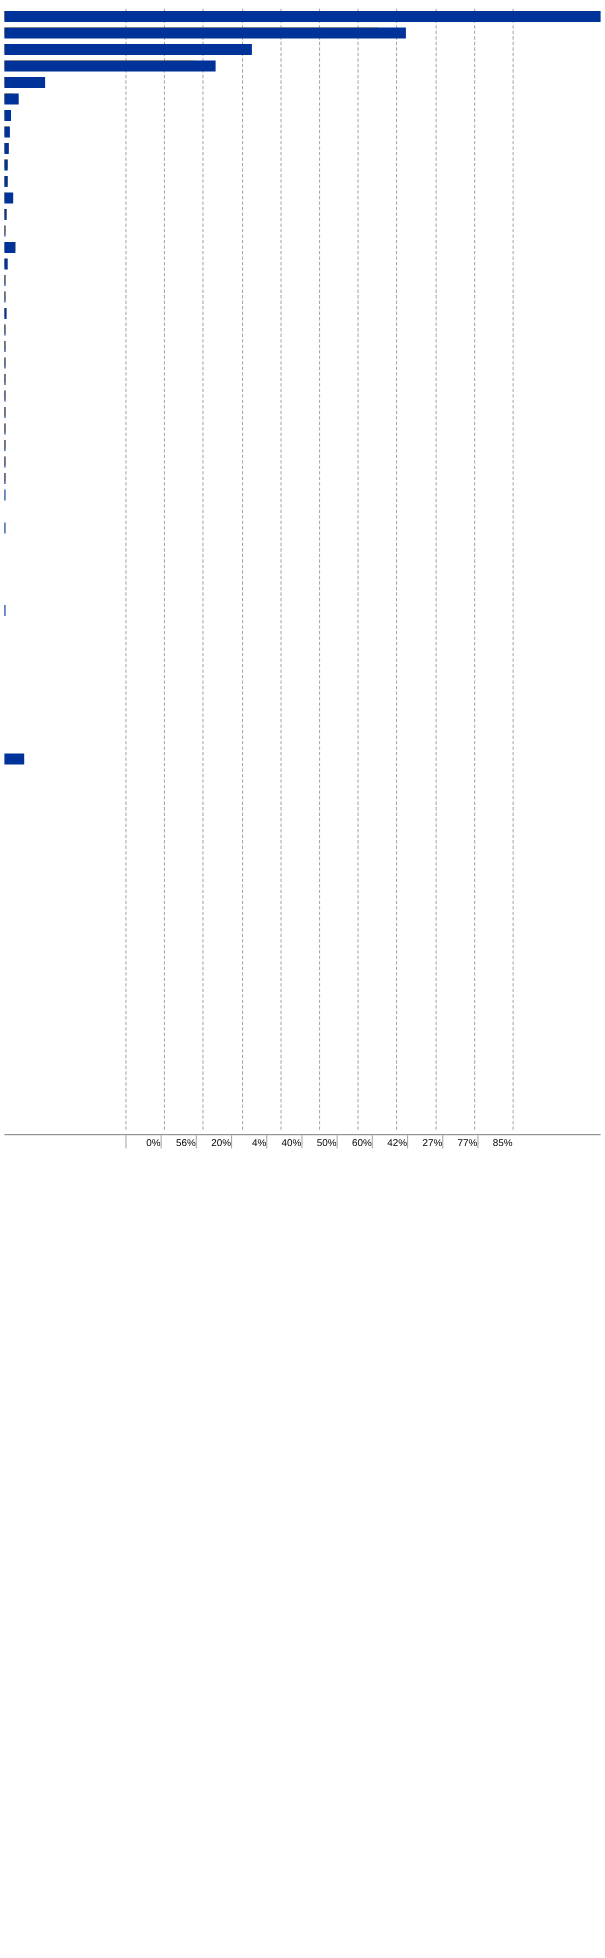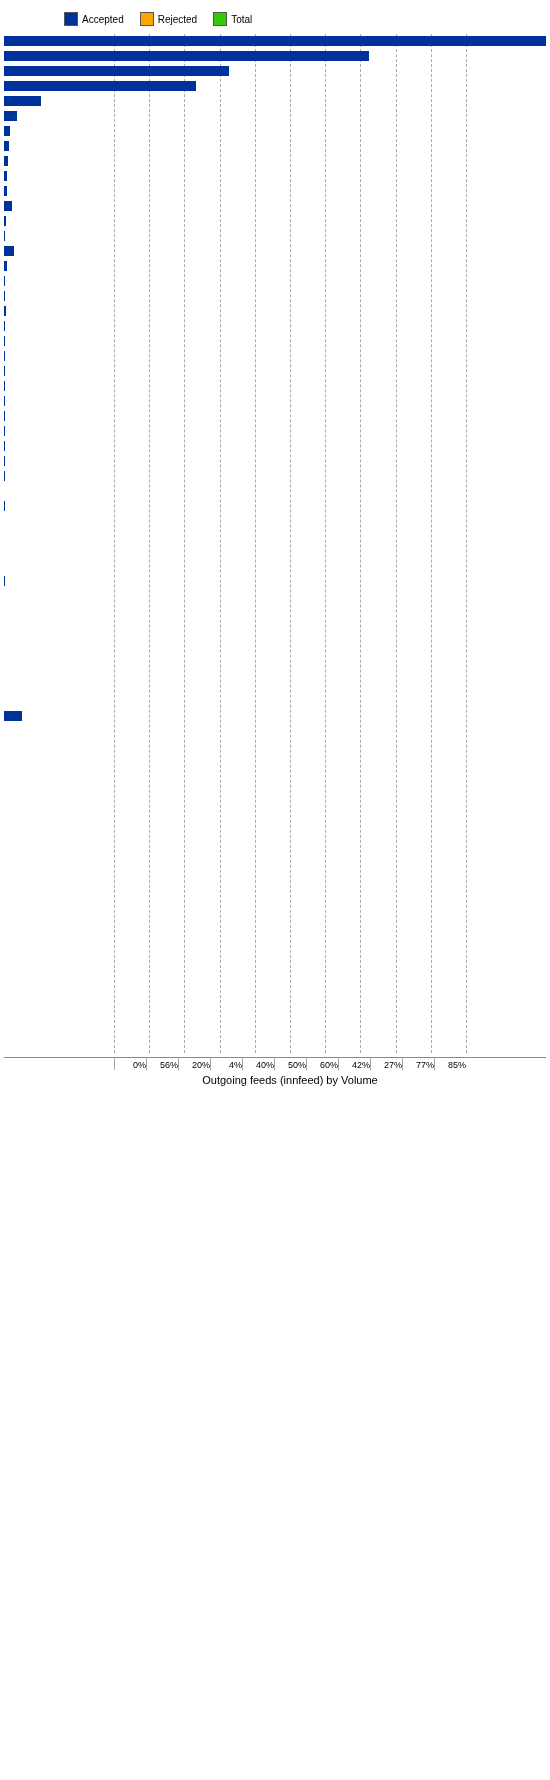--- a/index.html
+++ b/index.html
@@ -92,34 +92,20 @@
       top: 0;
       bottom: 0;
       width: 1px;
       border-left: 1px dashed #aaa;
     }
   </style>
 </head>
 <body>
 
 <div class="chart-container">
-  <div class="legend">
-    <div class="legend-item">
-      <div class="legend-box" style="background:#003399;"></div>
-      <span>Accepted</span>
-    </div>
-    <div class="legend-item">
-      <div class="legend-box" style="background:#FFA500;"></div>
-      <span>Rejected</span>
-    </div>
-    <div class="legend-item">
-      <div class="legend-box" style="background:#33CC00;"></div>
-      <span>Total</span>
-    </div>
-  </div>
 
   <div class="chart-wrapper">
     <div class="dashed-lines" id="dashed-lines-container">
         <div class="dashed-line" style="left: 0%;"></div>
         <div class="dashed-line" style="left: 10%;"></div>
         <div class="dashed-line" style="left: 20%;"></div>
         <div class="dashed-line" style="left: 30%;"></div>
         <div class="dashed-line" style="left: 40%;"></div>
         <div class="dashed-line" style="left: 50%;"></div>
         <div class="dashed-line" style="left: 60%;"></div>
@@ -546,14 +532,13 @@
       <div class="x-tick">20%</div>
       <div class="x-tick">4%</div>
       <div class="x-tick">40%</div>
       <div class="x-tick">50%</div>
       <div class="x-tick">60%</div>
       <div class="x-tick">42%</div>
       <div class="x-tick">27%</div>
       <div class="x-tick">77%</div>
       <div class="x-tick">85%</div>
     </div>
-  <div class="x-axis-label">Outgoing feeds (innfeed) by Volume</div>
 </div>
 
 </body></html>

